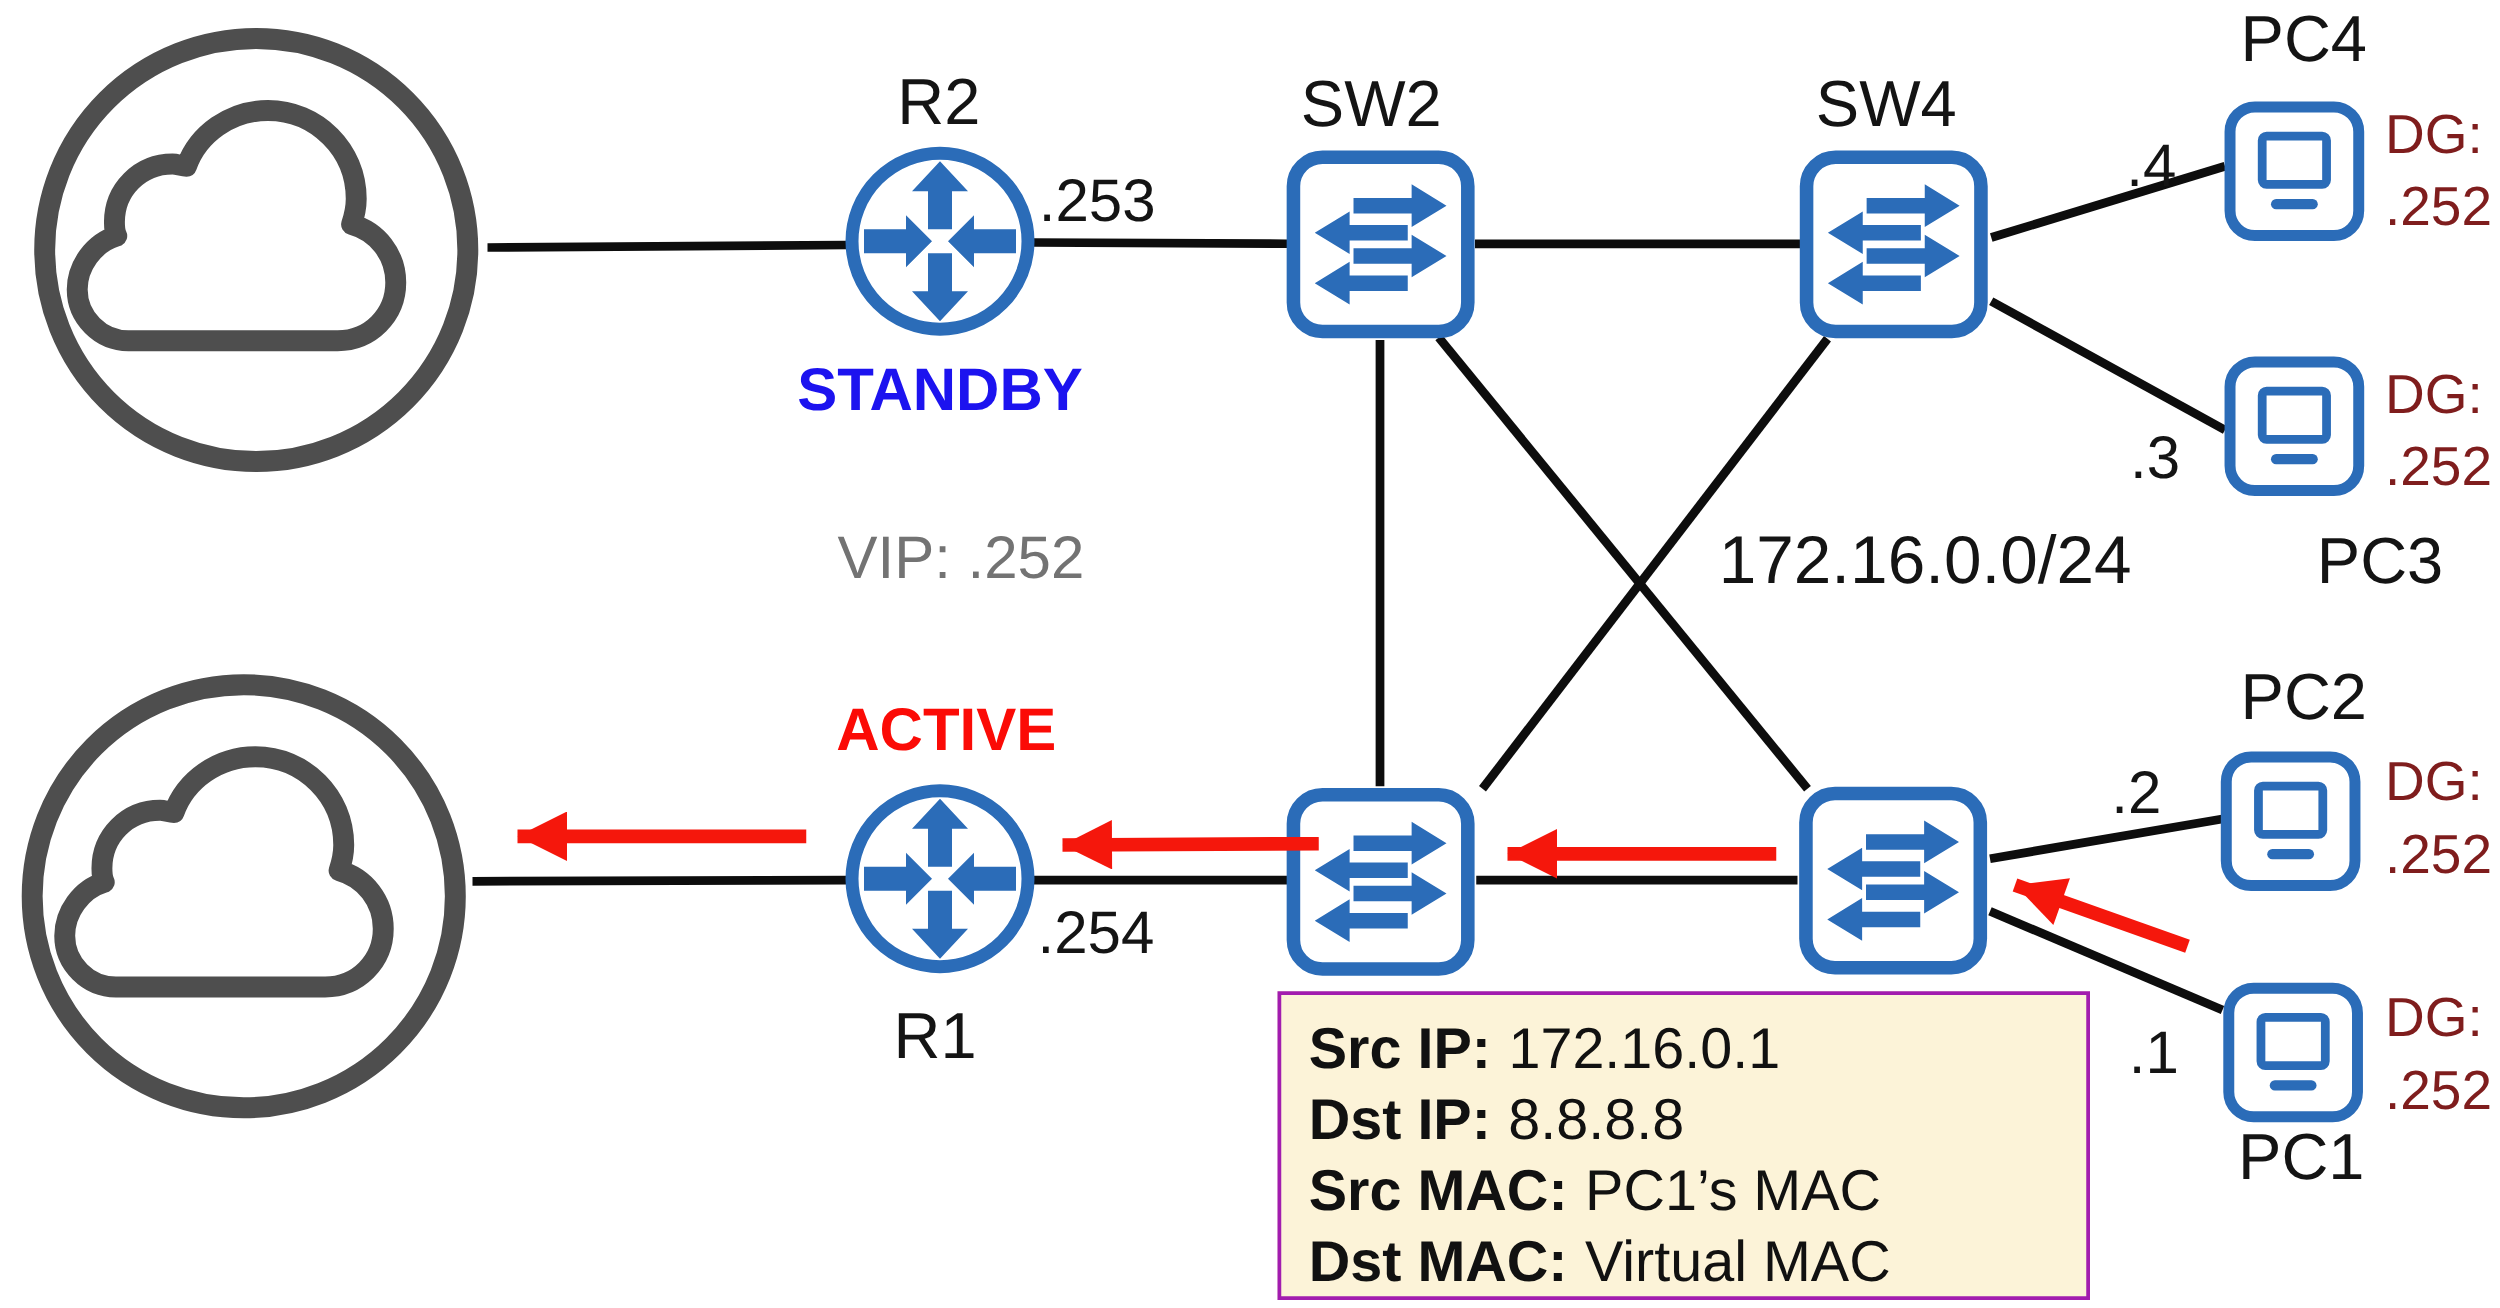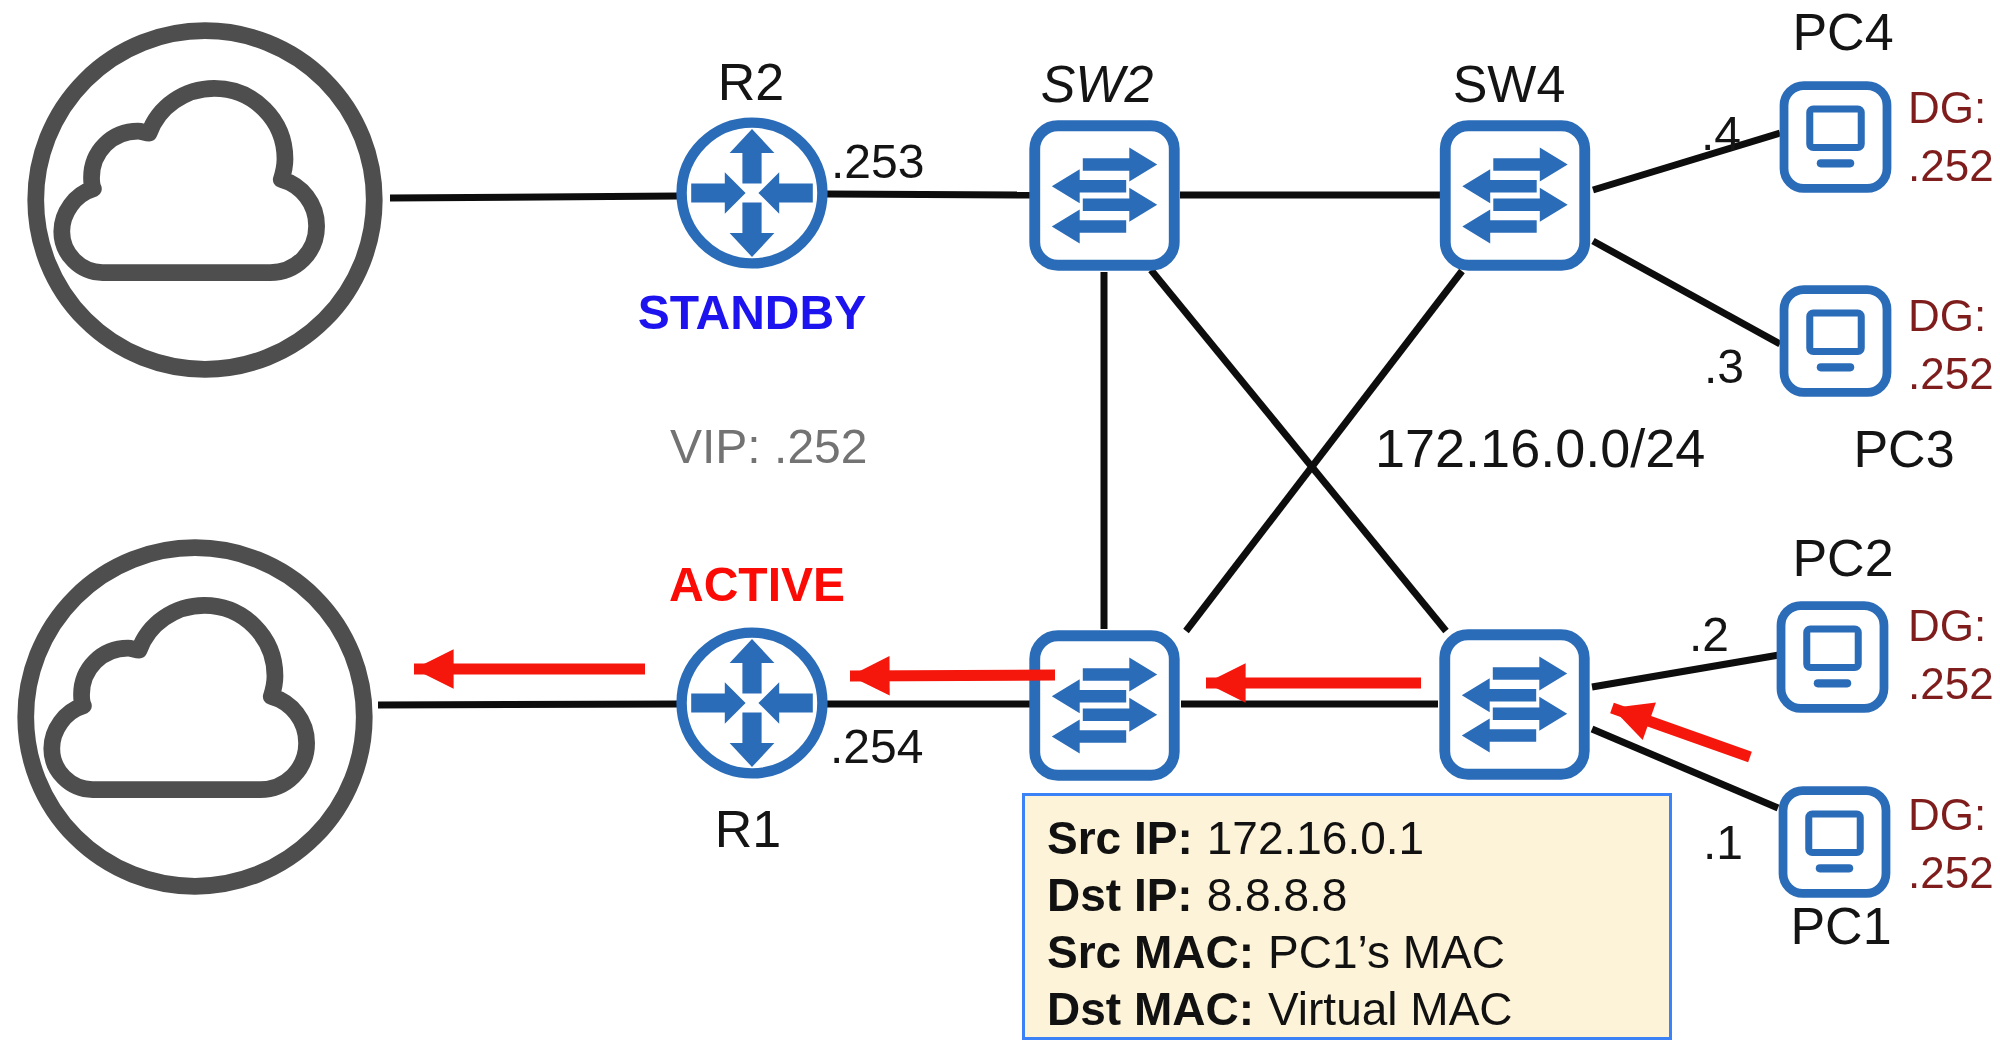--- a/index.html
+++ b/index.html
@@ -14,21 +14,21 @@
   .centered { text-align:center; }
   .ip-label { font-size:48px; }
   .role-label { font-size:48px; font-weight:bold; }
   #standby-label { color:#1c13ef; }
   #active-label { color:#fb0b06; }
   #vip-label { font-size:48px; color:#737373; }
   #subnet-label { font-size:54px; }
   .dg-block { position:absolute; font-size:44px; line-height:58px; color:#7f1d1d; }
   #packet-box {
     position:absolute; left:1022px; top:793px; width:650px; height:247px;
-    background:#fcf3d8; border:3px solid #3b82f6; box-sizing:border-box;
+    background:#fcf3d8; border:3px solid #a21caf; box-sizing:border-box;
     padding:14px 0 0 22px; font-size:46px; line-height:57px; color:#111111;
   }
   .pkt-row { white-space:nowrap; }
   .pkt-key { font-weight:bold; margin-right:14px; }
 </style>
 </head>
 <body>
 
 <div id="stage">
 
@@ -95,21 +95,21 @@
 
     <g stroke="#f5170c" stroke-width="11">
       <line x1="1750" y1="757" x2="1612" y2="708" marker-end="url(#rhead)"></line>
       <line x1="1421" y1="683" x2="1206" y2="683" marker-end="url(#rhead)"></line>
       <line x1="1055" y1="675" x2="850" y2="676" marker-end="url(#rhead)"></line>
       <line x1="645" y1="669" x2="414" y2="669" marker-end="url(#rhead)"></line>
     </g>
   </svg>
 
   <div class="lbl node-label centered" style="left:651px; top:52px; width:200px;">R2</div>
-  <div class="lbl node-label centered" style="left:997px; top:54px; width:200px;font-style:italic;">SW2</div>
+  <div class="lbl node-label centered" style="left:997px; top:54px; width:200px;">SW2</div>
   <div class="lbl node-label centered" style="left:1409px; top:54px; width:200px;">SW4</div>
   <div class="lbl node-label centered" style="left:1743px; top:2px; width:200px;">PC4</div>
   <div class="lbl node-label centered" style="left:1804px; top:419px; width:200px;">PC3</div>
   <div class="lbl node-label centered" style="left:1743px; top:528px; width:200px;">PC2</div>
   <div class="lbl node-label centered" style="left:1741px; top:896px; width:200px;">PC1</div>
   <div class="lbl node-label centered" style="left:648px; top:799px; width:200px;">R1</div>
 
   <div class="lbl ip-label" style="left:831px; top:134px;">.253</div>
   <div class="lbl ip-label" style="left:830px; top:719px;">.254</div>
   <div class="lbl ip-label" style="left:1701px; top:106px;">.4</div>

